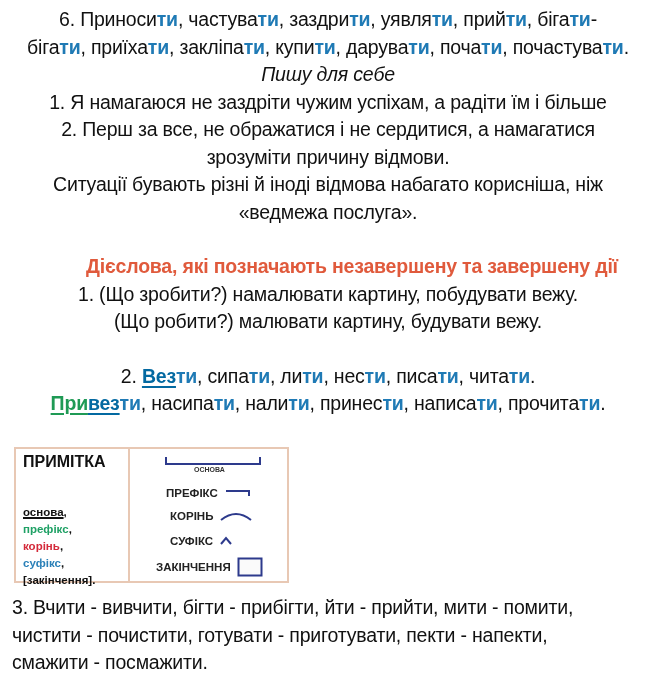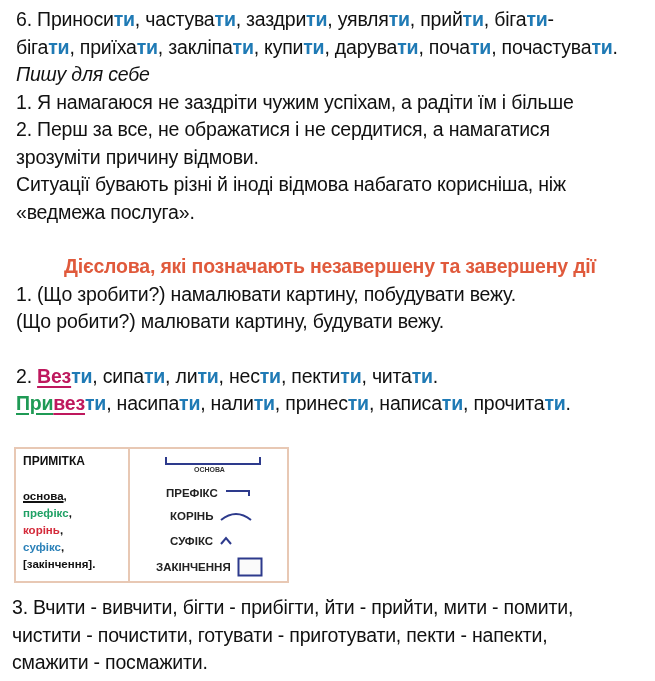--- a/index.html
+++ b/index.html
@@ -1,35 +1,35 @@
 <!DOCTYPE html>
 <html><head>
   <meta charset="utf-8">
   <style>
     html, body { margin: 0; padding: 0; background: #ffffff; }
     body {
       width: 655px; height: 681px; overflow: hidden; position: relative;
       font-family: "Liberation Sans", "DejaVu Sans", sans-serif;
       color: #111111;
     }
-    .page { position: absolute; left: 16px; top: 6px; width: 640px; }
+    .page { position: absolute; left: 8px; top: 6px; width: 640px; text-align: center; }
     .line { font-size: 19.5px; line-height: 27.5px; white-space: nowrap; letter-spacing: -0.2px; }
     .ti { color: #1f7ab5; font-weight: bold; }
     .italic-bold { font-style: italic; font-weight: normal; }
     .heading { color: #e05a3c; font-weight: bold; margin-left: 48px; }
     .gap { height: 27px; }
-    .red-ul { color: #be185d; font-weight: bold; text-decoration: underline; text-decoration-thickness: 2px; text-underline-offset: 3px; }
+    .red-ul { color: #0369a1; font-weight: bold; text-decoration: underline; text-decoration-thickness: 2px; text-underline-offset: 3px; }
     .green-ul { color: #1f9a55; font-weight: bold; text-decoration: underline; text-decoration-thickness: 2px; text-underline-offset: 3px; }
     .note-box {
       position: absolute; left: 14px; top: 447px; width: 275px; height: 136px;
       border: 2px solid #e8c8b4; display: flex; box-sizing: border-box; background: #fff;
     }
     .note-left { width: 114px; border-right: 2px solid #e8c8b4; padding: 4px 0 0 7px; box-sizing: border-box;
       font-size: 11.5px; font-weight: bold; line-height: 17px; }
-    .note-title { font-size: 12px; margin-bottom: 18px; }
+    .note-title { font-size: 16px; margin-bottom: 34px; }
     .note-right { flex: 1; position: relative; font-size: 11.5px; font-weight: bold; color: #222; }
     .osnova-u { text-decoration: underline; text-decoration-thickness: 2px; color: #111; }
     .c-pref { color: #1fa165; }
     .c-root { color: #d42a3a; }
     .c-suf { color: #2a80b8; }
     .legend-row { position: absolute; display: flex; align-items: center; }
     .lbl { margin-right: 6px; }
     .osnova-bracket { position: absolute; left: 35px; top: 8px; width: 96px; height: 8px;
       border-left: 2px solid #2d3a8c; border-right: 2px solid #2d3a8c; border-bottom: 2px solid #2d3a8c; box-sizing: border-box; }
     .osnova-lbl { position: absolute; left: 64px; top: 17px; font-size: 7px; font-weight: bold; color: #333; }
@@ -45,21 +45,21 @@
   <div class="line">2. Перш за все, не ображатися і не сердитися, а намагатися</div>
   <div class="line">зрозуміти причину відмови.</div>
   <div class="line">Ситуації бувають різні й іноді відмова набагато корисніша, ніж</div>
   <div class="line">«ведмежа послуга».</div>
   <div class="gap"></div>
   <div class="line heading">Дієслова, які позначають незавершену та завершену дії</div>
   <div class="line">1.  (Що зробити?) намалювати картину, побудувати вежу.</div>
   <div class="line">(Що робити?) малювати картину,  будувати вежу.</div>
   <div class="gap"></div>
   <div class="line">
-    <span>2.  </span><span class="red-ul">Вез</span><span class="ti">ти</span><span><span>, сипа</span><span class="ti">ти</span><span>, ли</span><span class="ti">ти</span><span>, нес</span><span class="ti">ти</span><span>, пекти</span><span class="ti">ти</span><span>, чита</span><span class="ti">ти</span><span>.</span></span>
+    <span>2.  </span><span class="red-ul">Вез</span><span class="ti">ти</span><span><span>, сипа</span><span class="ti">ти</span><span>, ли</span><span class="ti">ти</span><span>, нес</span><span class="ti">ти</span><span>, писа</span><span class="ti">ти</span><span>, чита</span><span class="ti">ти</span><span>.</span></span>
   </div>
   <div class="line">
     <span class="green-ul">При</span><span class="red-ul">вез</span><span class="ti">ти</span><span><span>, насипа</span><span class="ti">ти</span><span>, нали</span><span class="ti">ти</span><span>, принес</span><span class="ti">ти</span><span>, написа</span><span class="ti">ти</span><span>, прочита</span><span class="ti">ти</span><span>.</span></span>
   </div>
 </div>
 
 <div class="note-box">
   <div class="note-left">
     <div class="note-title">ПРИМІТКА</div>
     <div><span class="osnova-u">основа</span><span>,</span></div>

